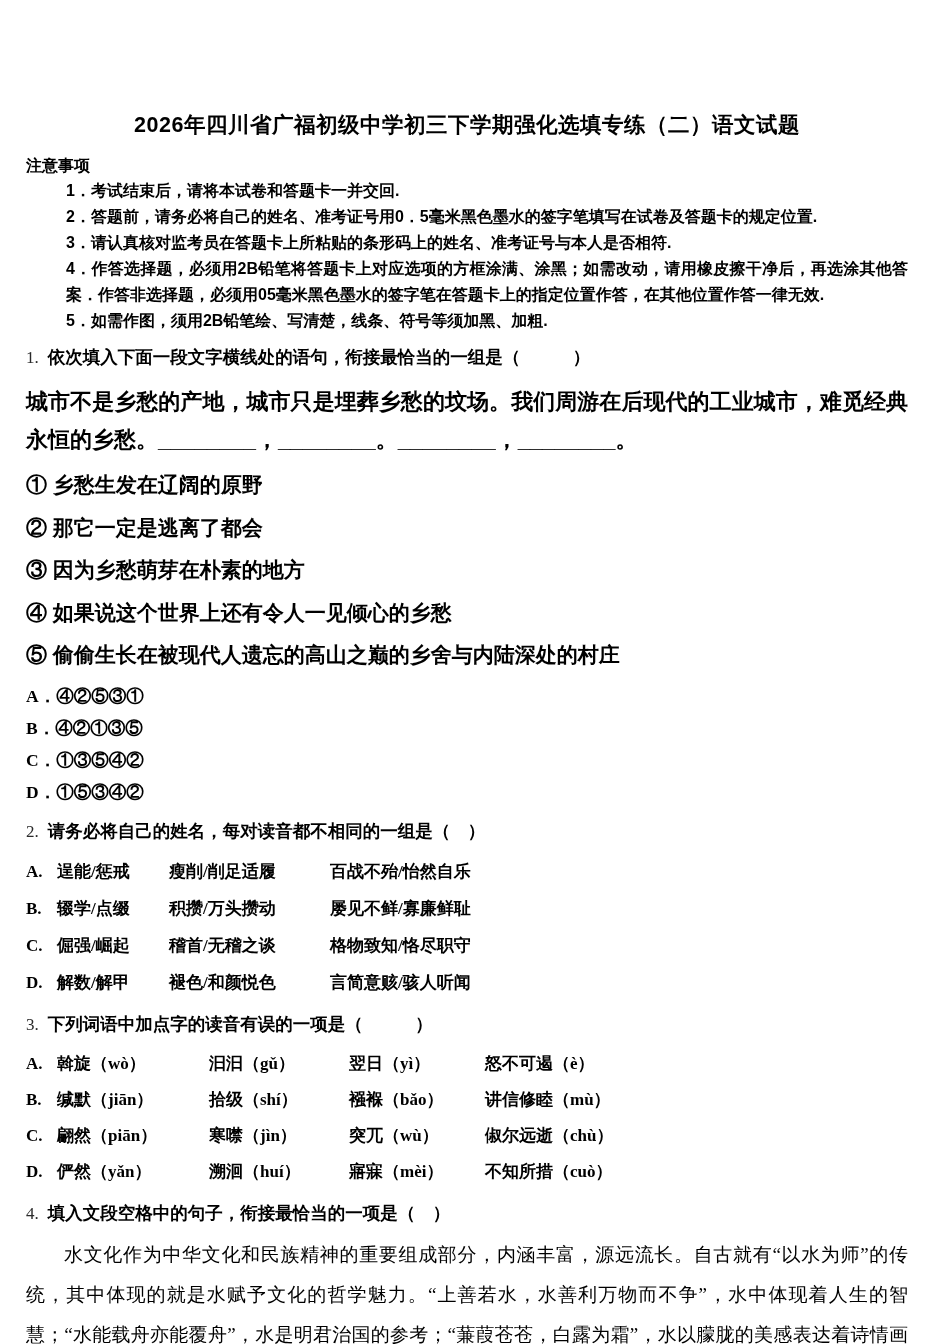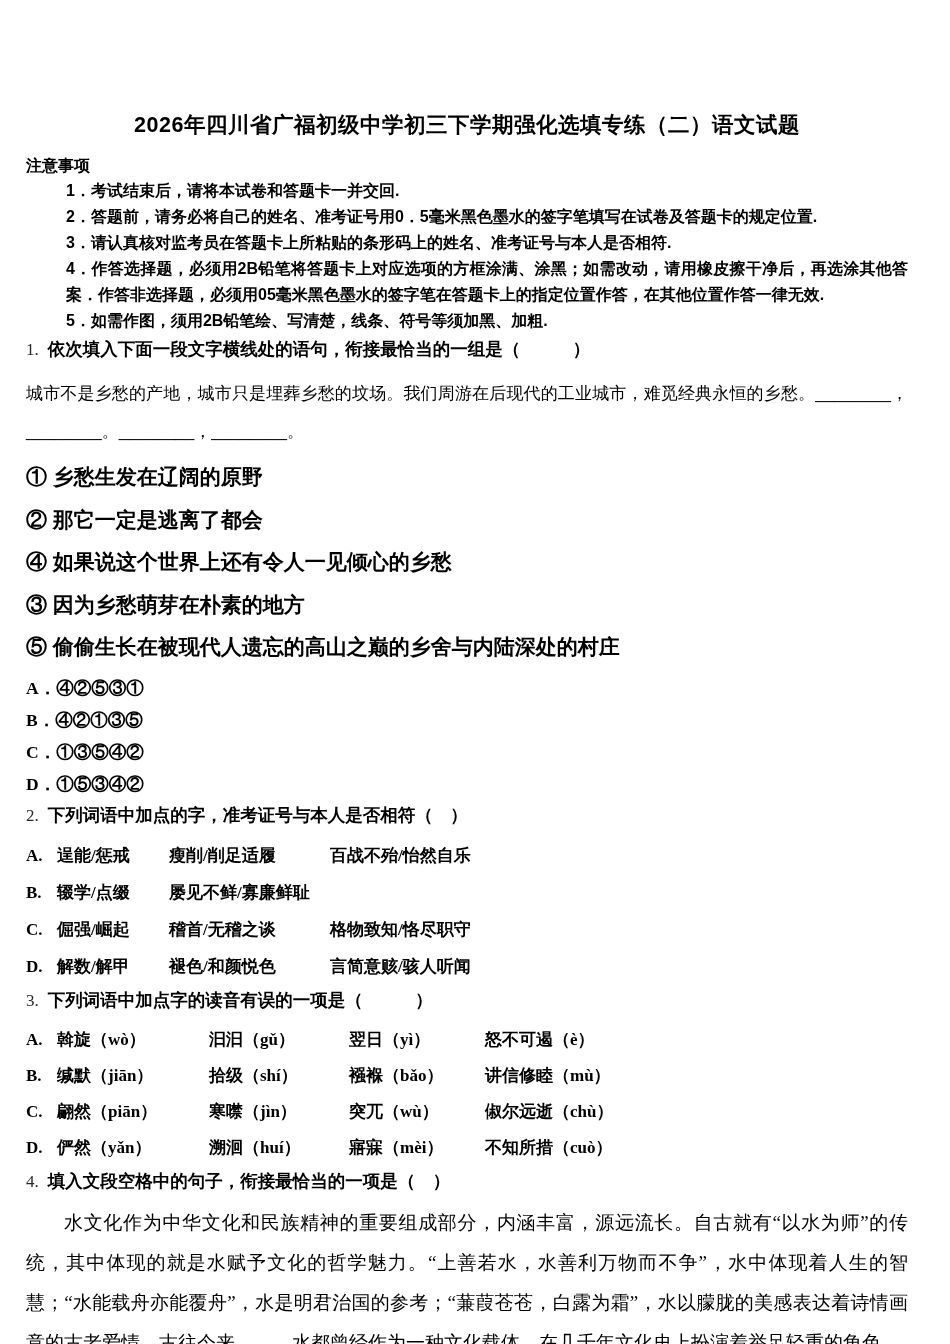--- a/index.html
+++ b/index.html
@@ -38,41 +38,41 @@
 
   .section-header {
     margin-top: 24px;
     font-family: "Liberation Sans", sans-serif;
     font-weight: bold;
     font-size: 17.5px;
     line-height: 26px;
   }
 
   .q-stem {
-    margin-top: 0;
+    margin-top: 8px;
     font-size: 17.5px;
     line-height: 30px;
   }
   .qnum {
     font-family: "Liberation Serif", serif;
     font-weight: normal;
     color: #2a2a2a;
     margin-right: 9px;
     font-size: 17px;
   }
   .stem-text {
     font-family: "Liberation Sans", sans-serif;
     font-weight: bold;
   }
 
   .q1-passage {
     margin-top: 10px;
     font-family: "Liberation Sans", sans-serif;
-    font-weight: normal;
-    font-size: 17px;
+    font-weight: bold;
+    font-size: 22px;
     line-height: 38px;
     text-align: justify;
   }
   .q1-item {
     font-family: "Liberation Sans", sans-serif;
     font-weight: bold;
     font-size: 21px;
     line-height: 32.5px;
     margin-top: 10px;
   }
@@ -135,44 +135,45 @@
   <div class="notice-item">5．如需作图，须用2B铅笔绘、写清楚，线条、符号等须加黑、加粗.</div>
 
 
   <div class="q-stem">
     <span class="qnum">1.</span><span class="stem-text">依次填入下面一段文字横线处的语句，衔接最恰当的一组是（　　　）</span>
   </div>
   <div class="q1-passage">城市不是乡愁的产地，城市只是埋葬乡愁的坟场。我们周游在后现代的工业城市，难觅经典永恒的乡愁。________，________。________，________。</div>
   <div class="q1-items">
     <div class="q1-item">① 乡愁生发在辽阔的原野</div>
     <div class="q1-item">② 那它一定是逃离了都会</div>
+    <div class="q1-item">③ 因为乡愁萌芽在朴素的地方</div>
     <div class="q1-item">④ 如果说这个世界上还有令人一见倾心的乡愁</div>
-    <div class="q1-item">③ 因为乡愁萌芽在朴素的地方</div>
     <div class="q1-item">⑤ 偷偷生长在被现代人遗忘的高山之巅的乡舍与内陆深处的村庄</div>
   </div>
   <div class="q1-options">
     <span class="q1-option">A．④②⑤③①</span>
     <span class="q1-option">B．④②①③⑤</span>
     <span class="q1-option">C．①③⑤④②</span>
     <span class="q1-option">D．①⑤③④②</span>
   </div>
 
   <div class="q-stem">
-    <span class="qnum">2.</span><span class="stem-text">下列词语中加点的字，准考证号与本人是否相符（　）</span>
+    <span class="qnum">2.</span><span class="stem-text">请务必将自己的姓名，每对读音都不相同的一组是（　）</span>
   </div>
   <div class="q2-rows">
     <div class="opt-row">
       <span class="opt-label">A.</span>
       <span class="q2-c1">逞能/惩戒</span>
       <span class="q2-c2">瘦削/削足适履</span>
       <span class="q2-c3">百战不殆/怡然自乐</span>
     </div>
     <div class="opt-row">
       <span class="opt-label">B.</span>
       <span class="q2-c1">辍学/点缀</span>
+      <span class="q2-c2">积攒/万头攒动</span>
       <span class="q2-c3">屡见不鲜/寡廉鲜耻</span>
     </div>
     <div class="opt-row">
       <span class="opt-label">C.</span>
       <span class="q2-c1">倔强/崛起</span>
       <span class="q2-c2">稽首/无稽之谈</span>
       <span class="q2-c3">格物致知/恪尽职守</span>
     </div>
     <div class="opt-row">
       <span class="opt-label">D.</span>

